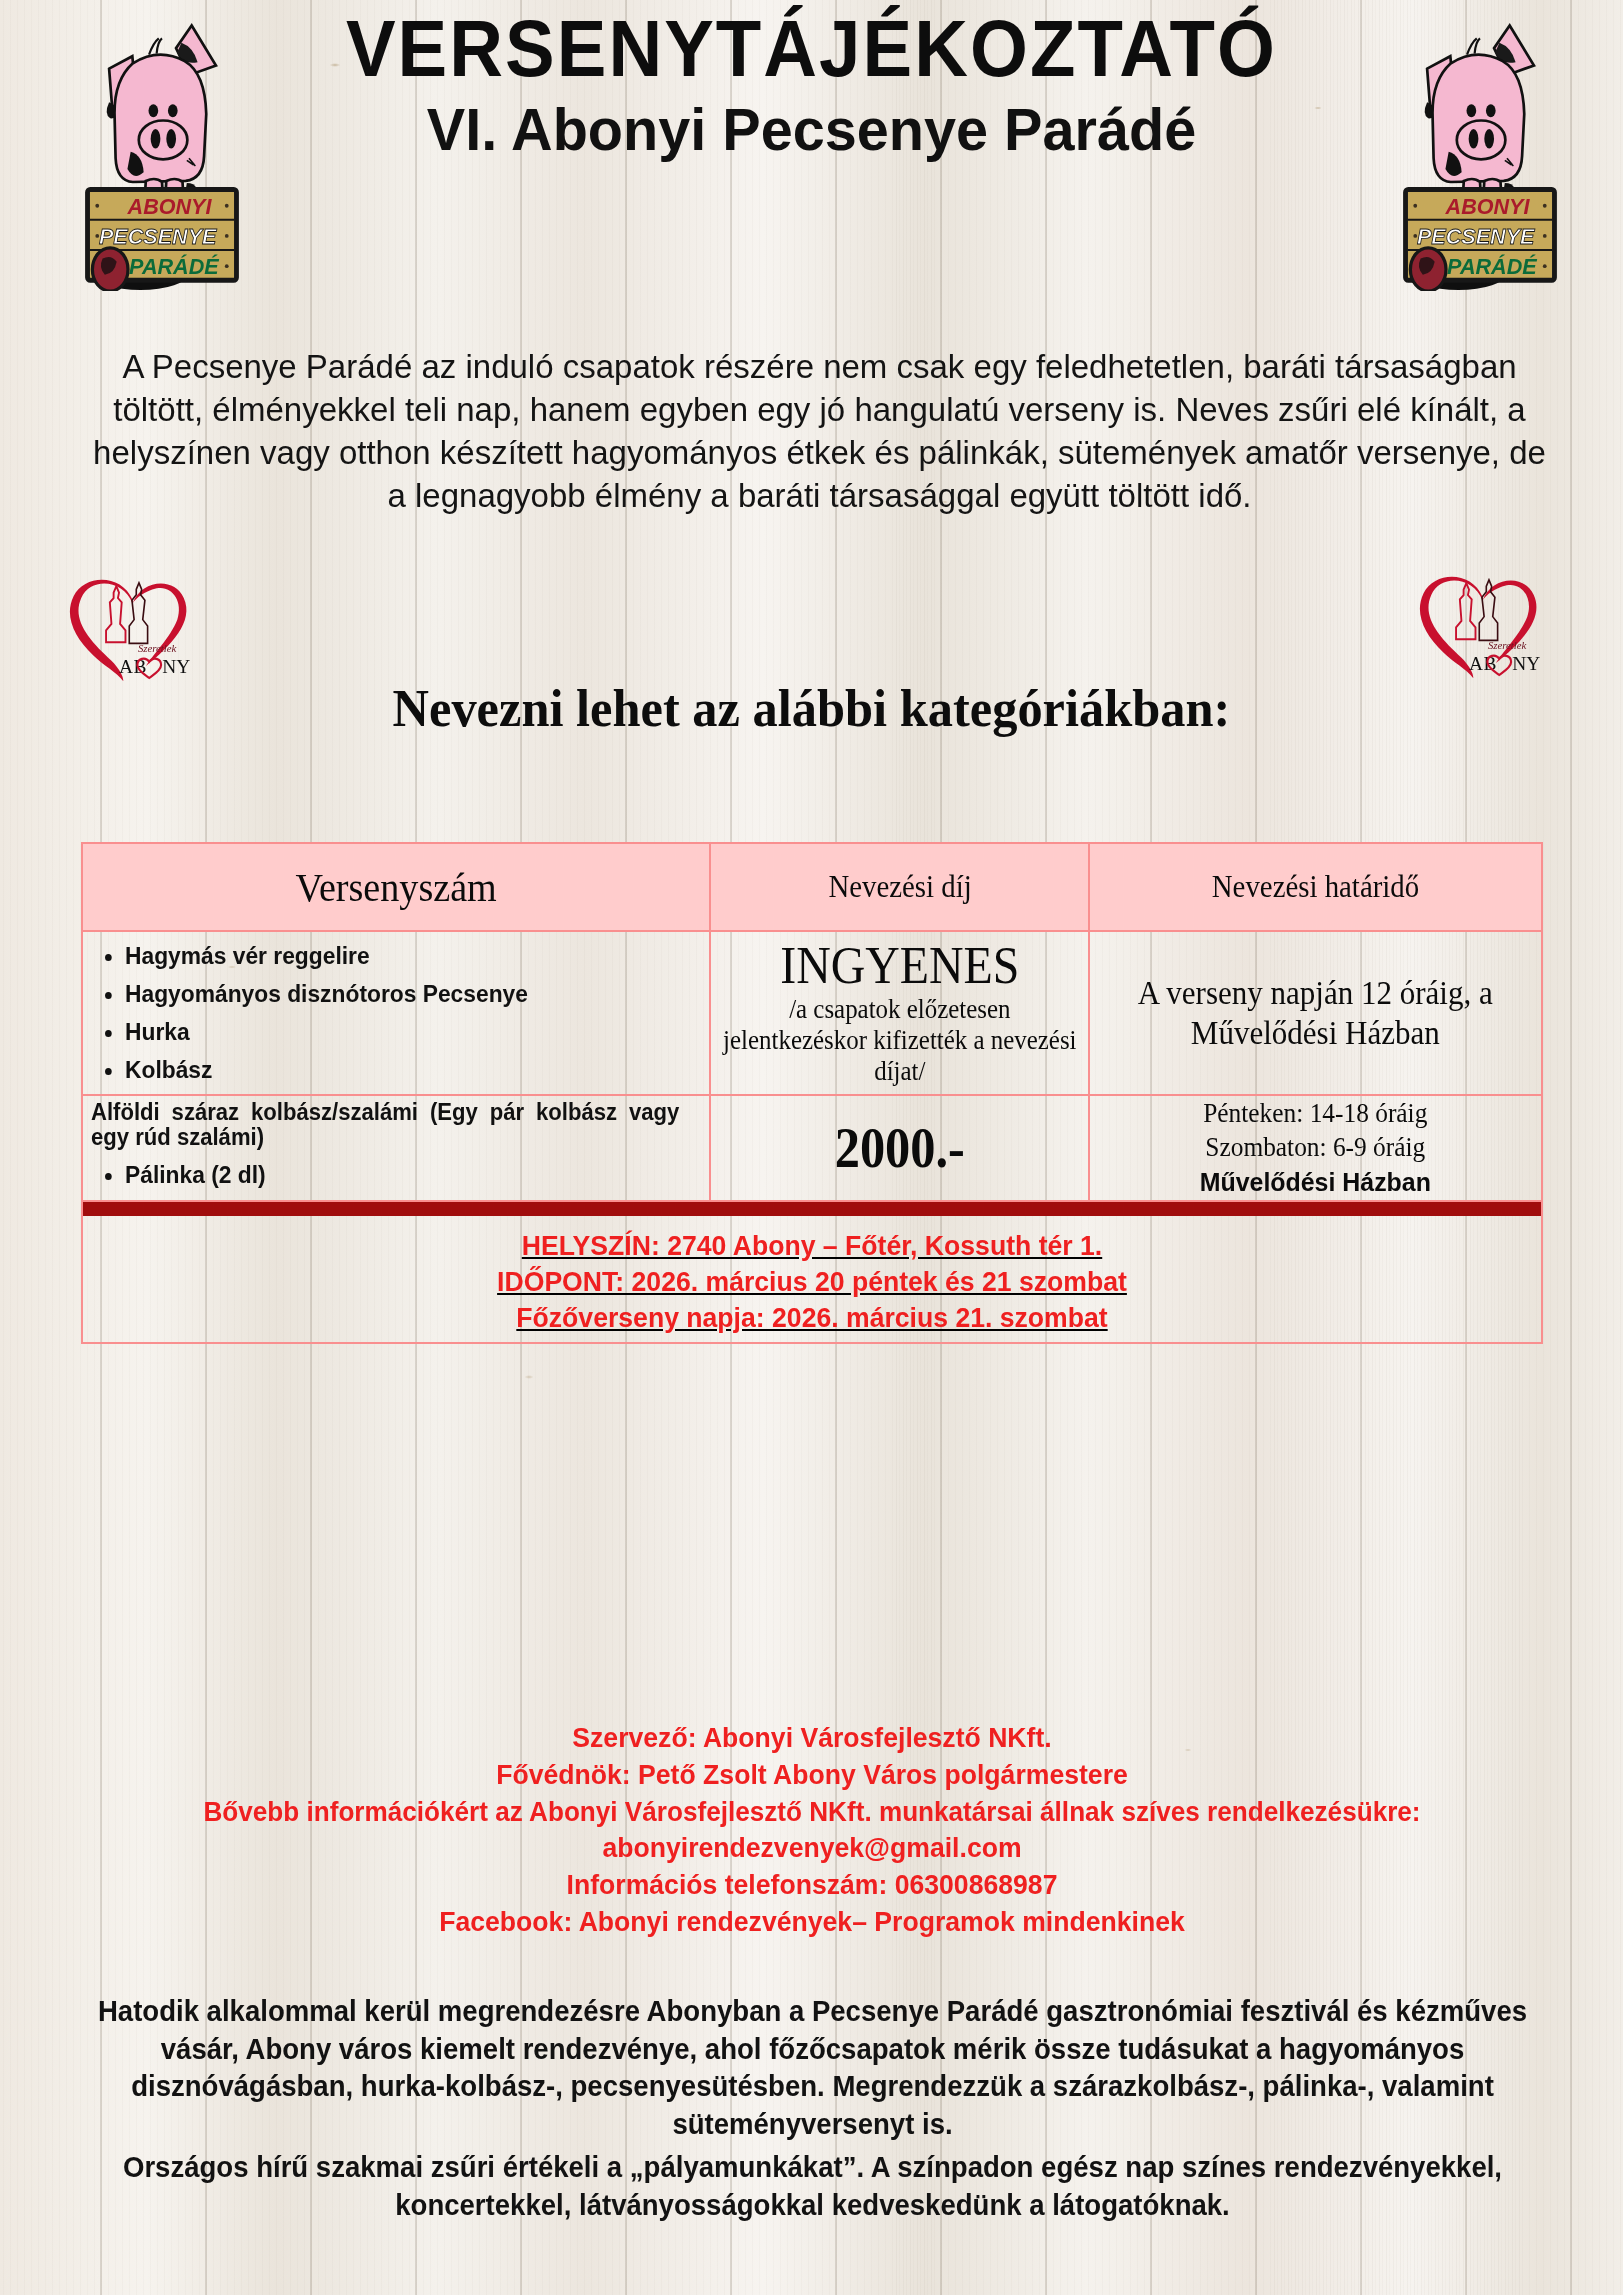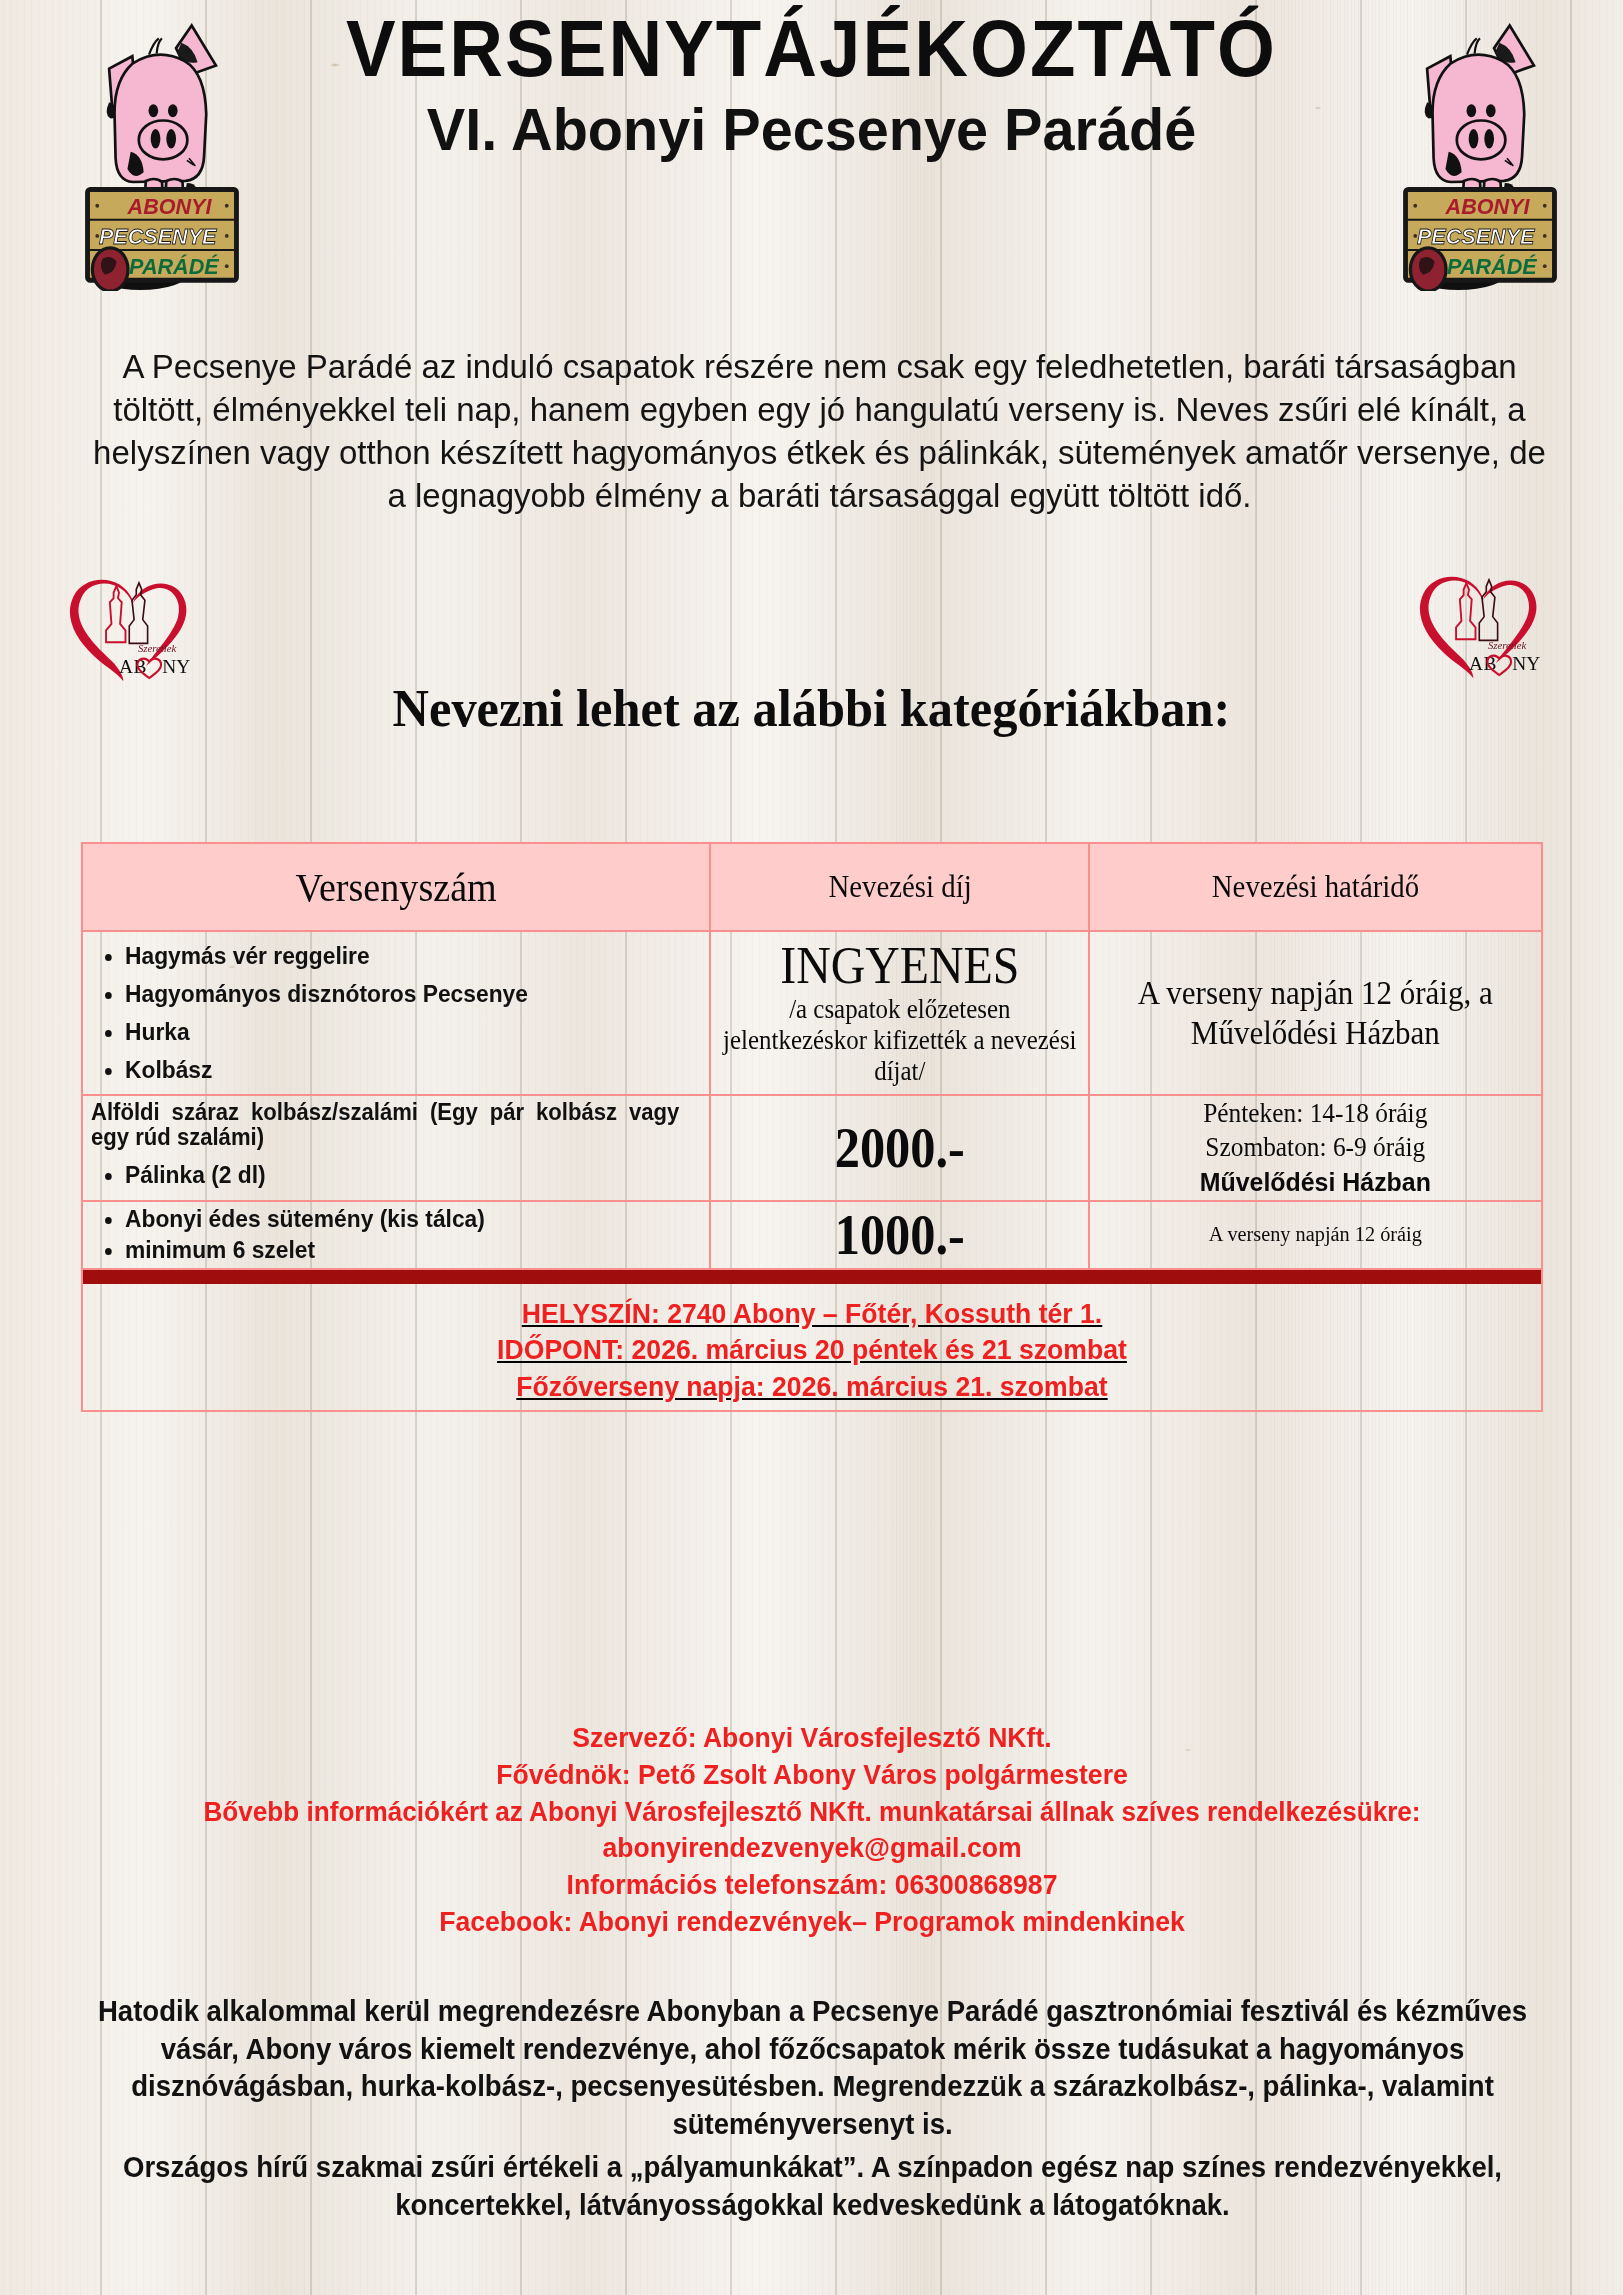--- a/index.html
+++ b/index.html
@@ -323,34 +323,20 @@
       <td class="cell">
         <div class="fee-num">2000.-</div>
       </td>
       <td class="cell">
         <div class="dl-mid">Pénteken: 14-18 óráig</div>
         <div class="dl-mid">Szombaton: 6-9 óráig</div>
         <div class="dl-mid"><b>Művelődési Házban</b></div>
       </td>
     </tr>
 
-    <tr>
-      <td class="cell">
-        <ul class="items tight">
-          <li>Abonyi édes sütemény (kis tálca)</li>
-          <li>minimum 6 szelet</li>
-        </ul>
-      </td>
-      <td class="cell">
-        <div class="fee-num">1000.-</div>
-      </td>
-      <td class="cell">
-        <div class="dl-small">A verseny napján 12 óráig</div>
-      </td>
-    </tr>
 
     <tr class="red-row">
       <td colspan="3" style="position:relative;padding:0;text-decoration:underline;">
         <div class="redbar"></div>
         <div class="red-block">
           <div>HELYSZÍN: 2740 Abony – Főtér, Kossuth tér 1.</div>
           <div>IDŐPONT: 2026. március 20 péntek és 21 szombat</div>
           <div>Főzőverseny napja: 2026. március 21. szombat</div>
         </div>
       </td>

